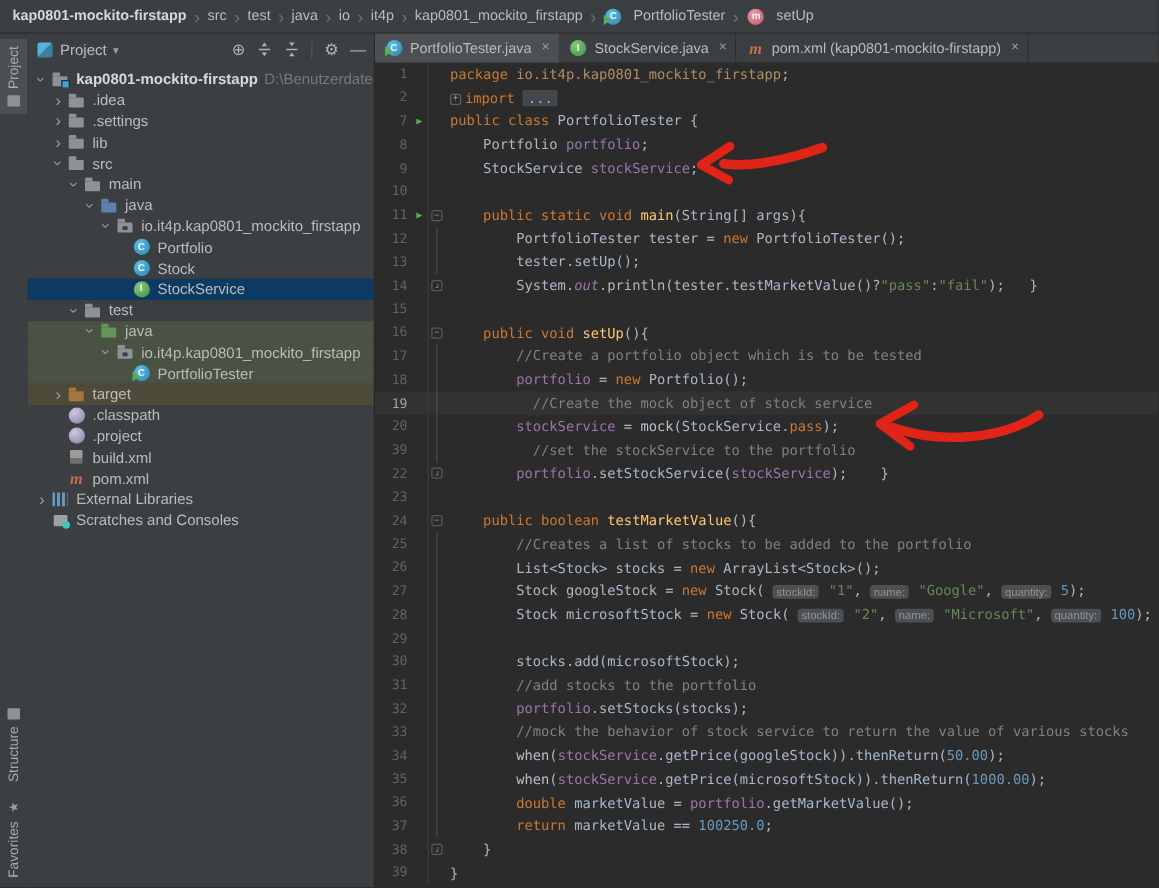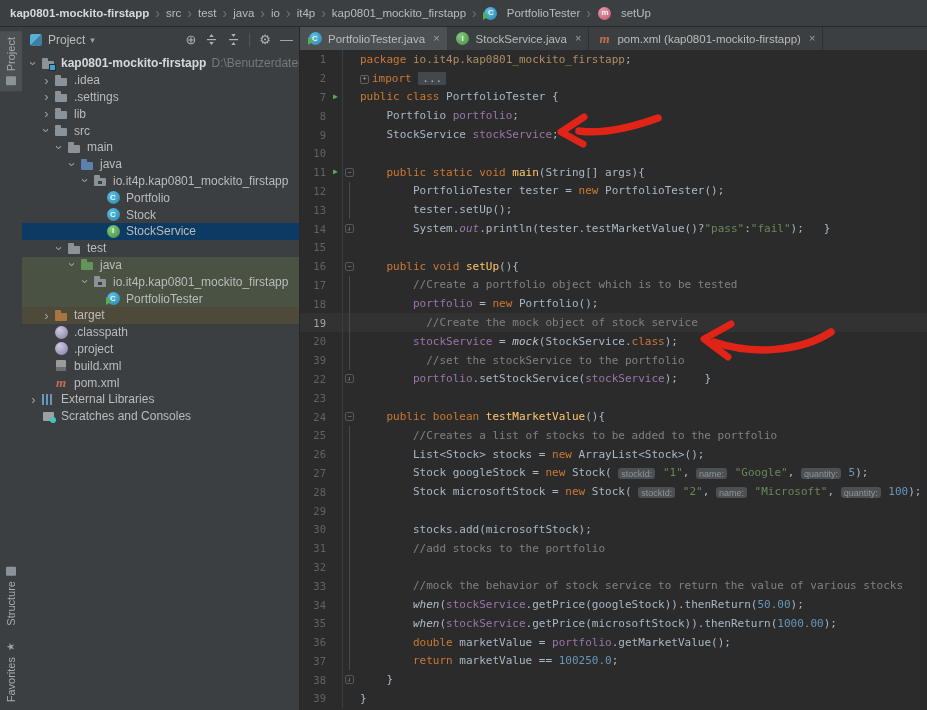--- a/index.html
+++ b/index.html
@@ -79,21 +79,21 @@
   .fm.close{transform:rotate(90deg);}
   .vline{width:1px;height:100%;background:#484b4d;}
   .codetext{white-space:pre;font-size:11px;color:#a9b7c6;padding-left:4px;}
   .tk-k{color:#cc7832;}
   .tk-d{color:#a9b7c6;}
   .tk-f{color:#9876aa;}
   .tk-m{color:#ffc66d;}
   .tk-s{color:#6a8759;}
   .tk-c{color:#808080;}
   .tk-n{color:#6897bb;}
-  .tk-i{color:#b5c0ca;font-style:italic;}
+  .tk-i{color:#b5c0ca;}
   .tk-fi{color:#9876aa;font-style:italic;}
   .tk-pk{color:#af8e62;}
   .tk-hint{background:#4c5052;color:#8f9499;border-radius:3px;padding:0.5px 3px;font-size:9px;font-family:"Liberation Sans",sans-serif;margin-right:1px;}
   .tk-fold{background:#42484b;color:#a9b7c6;padding:0 4px;border-radius:1px;}
   .tk-pbox{display:inline-block;width:9px;height:9px;box-sizing:border-box;border:1px solid #5f6265;border-radius:2px;color:#9fa3a6;font-size:8px;line-height:6px;text-align:center;margin-right:3px;font-family:"Liberation Sans",sans-serif;vertical-align:1px;}
 
   
   #annotations{position:absolute;left:0;top:0;width:927px;height:710px;pointer-events:none;z-index:40;}
 </style>
 </head>
@@ -477,21 +477,21 @@
           <span class="vline"></span>
         </span>
         <span class="codetext"><span class="tk-c">          //Create the mock object of stock service</span></span>
       </div>
       <div class="cl">
         <span class="num">20</span>
         <span class="runcol"></span>
         <span class="foldcol">
           <span class="vline"></span>
         </span>
-        <span class="codetext"><span class="tk-f">        stockService</span><span class="tk-d"> = </span><span class="tk-i">mock</span><span class="tk-d">(StockService.</span><span class="tk-k">class</span><span class="tk-d">);</span></span>
+        <span class="codetext"><span class="tk-f">        stockService</span><span class="tk-d"> = </span><span class="tk-i">mock</span><span class="tk-d">(StockService.</span><span class="tk-k">pass</span><span class="tk-d">);</span></span>
       </div>
       <div class="cl">
         <span class="num">39</span>
         <span class="runcol"></span>
         <span class="foldcol">
           <span class="vline"></span>
         </span>
         <span class="codetext"><span class="tk-c">          //set the stockService to the portfolio</span></span>
       </div>
       <div class="cl">
@@ -570,20 +570,21 @@
           <span class="vline"></span>
         </span>
         <span class="codetext"><span class="tk-c">        //add stocks to the portfolio</span></span>
       </div>
       <div class="cl">
         <span class="num">32</span>
         <span class="runcol"></span>
         <span class="foldcol">
           <span class="vline"></span>
         </span>
+        <span class="codetext"><span class="tk-f">        portfolio</span><span class="tk-d">.setStocks(stocks);</span></span>
       </div>
       <div class="cl">
         <span class="num">33</span>
         <span class="runcol"></span>
         <span class="foldcol">
           <span class="vline"></span>
         </span>
         <span class="codetext"><span class="tk-c">        //mock the behavior of stock service to return the value of various stocks</span></span>
       </div>
       <div class="cl">

